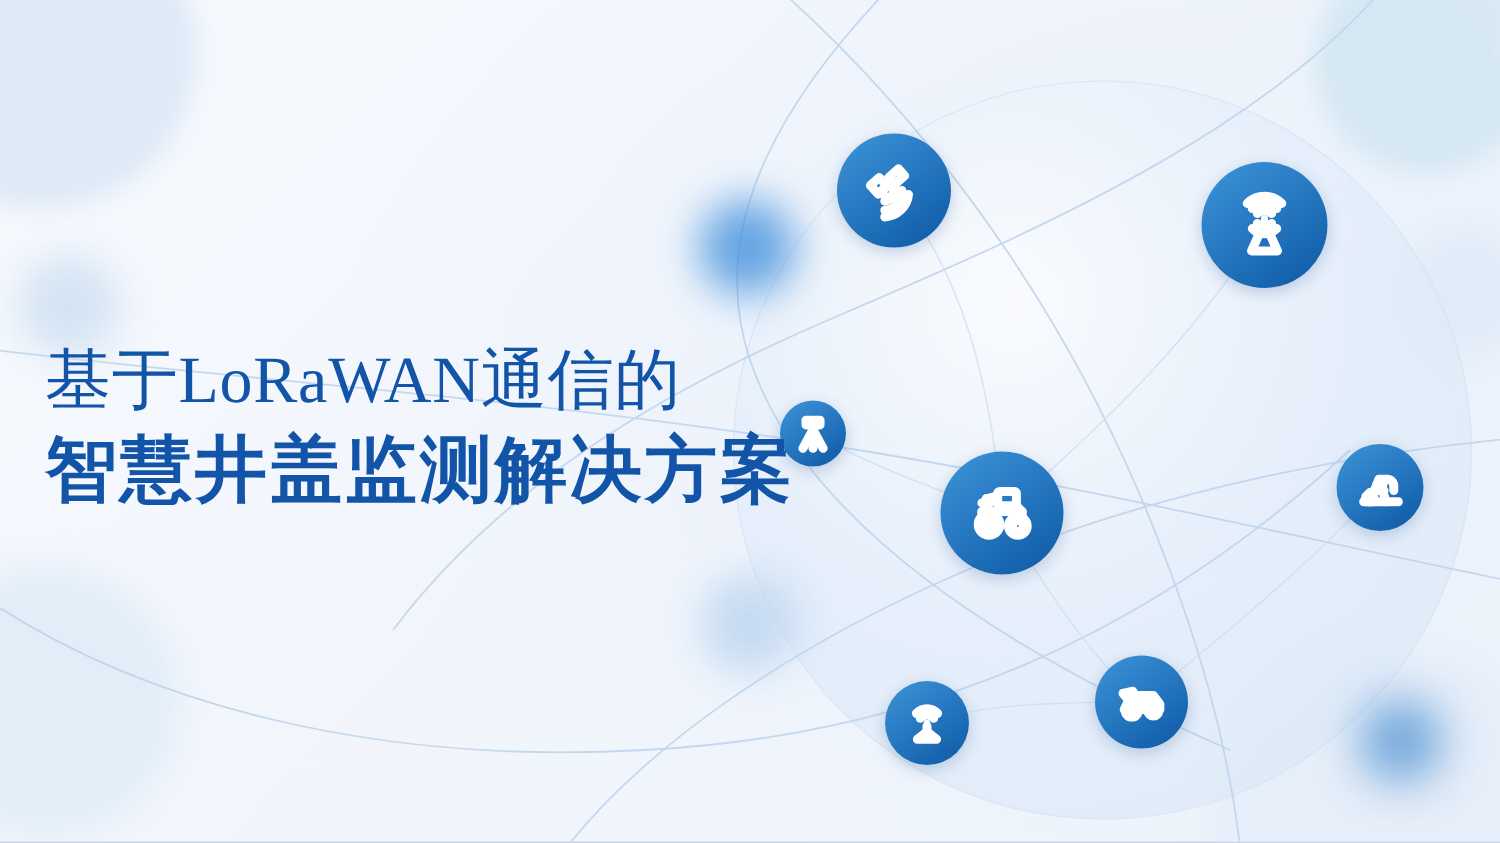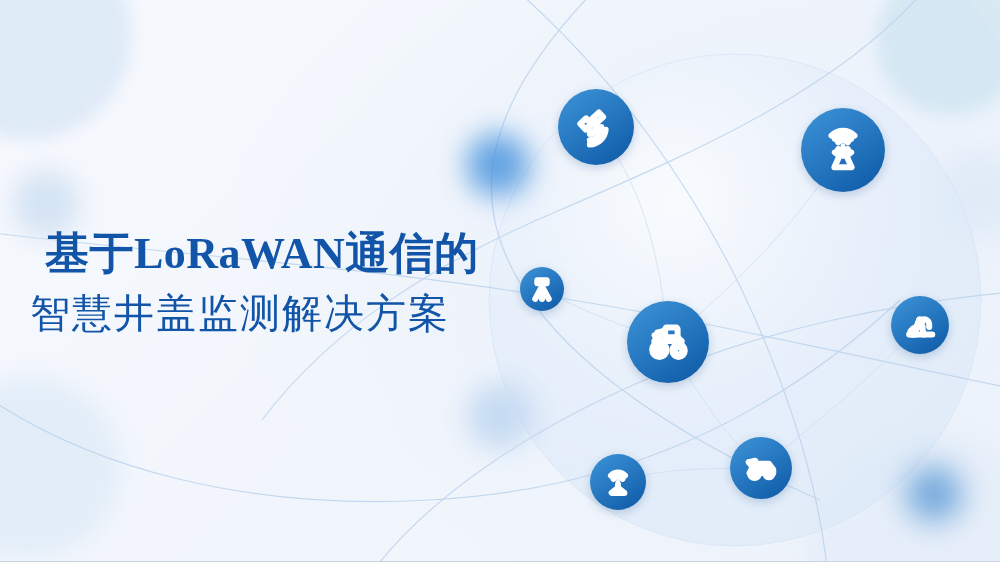--- a/index.html
+++ b/index.html
@@ -32,27 +32,26 @@
 
   
   #title{
     position:absolute;left:30px;top:226px;width:520px;
     color:#1255a8;
     z-index:6;
   }
   .tline{white-space:nowrap;}
   .t1{
     font-family:"Liberation Serif", serif;
-    font-size:44px;line-height:56px;font-weight:700;
+    font-size:44px;line-height:56px;font-weight:400;
     letter-spacing:.5px;
-    margin-left:15px;
   }
   .t2{
     font-family:"DejaVu Sans", sans-serif;
-    font-size:40px;line-height:62px;font-weight:400;
+    font-size:48px;line-height:62px;font-weight:700;
     letter-spacing:2px;
   }
 
   
   .node{
     position:absolute;border-radius:50%;
     background:linear-gradient(145deg,#3e93d6 0%, #2b7ec6 38%, #1765b0 78%, #0f57a2 100%);
     box-shadow:0 3px 10px rgba(18,70,130,.22);
     display:flex;align-items:center;justify-content:center;
     z-index:5;

